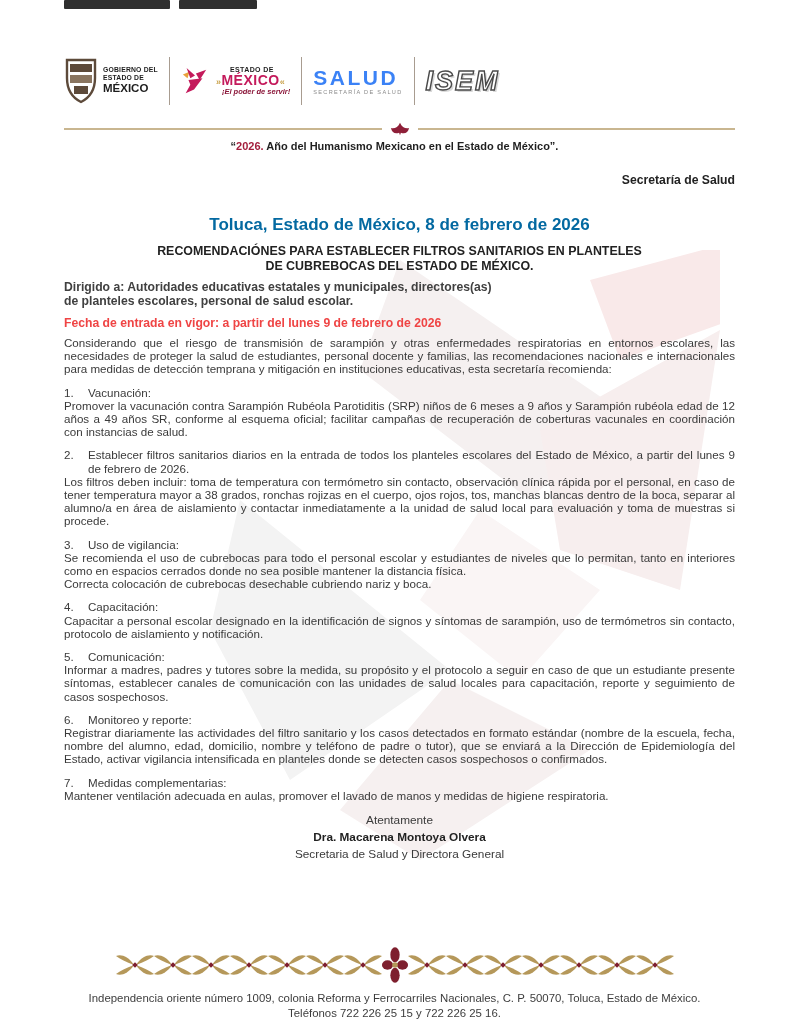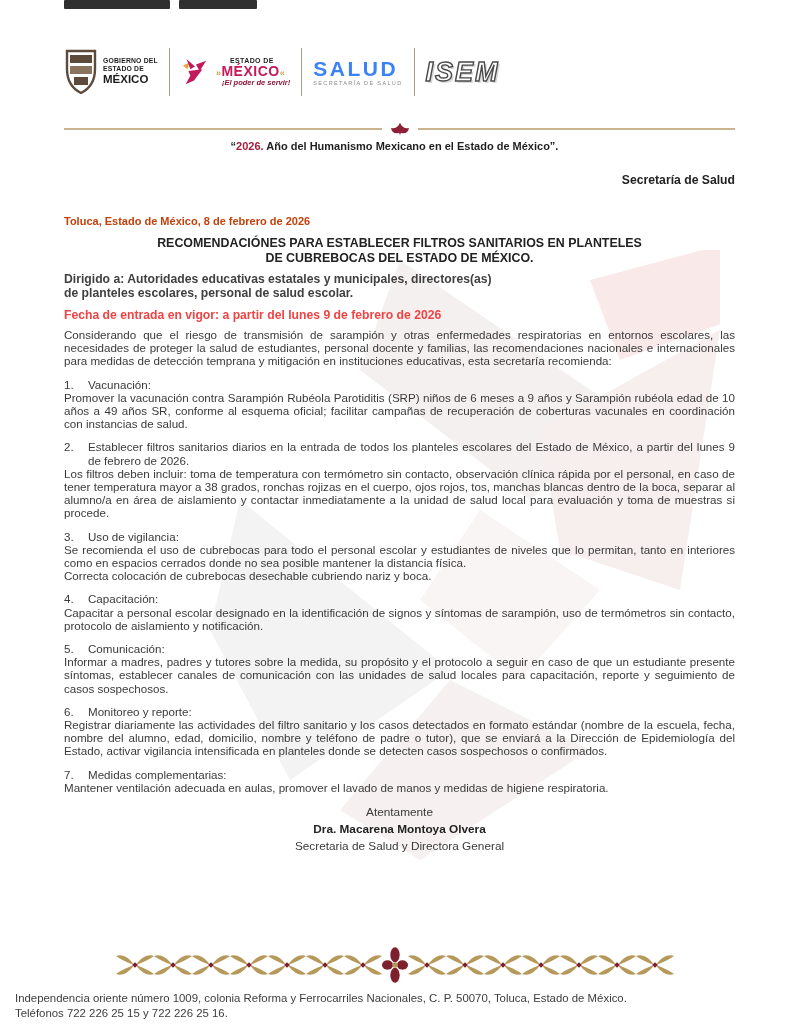--- a/index.html
+++ b/index.html
@@ -10,21 +10,21 @@
   }
   
   .redaction-bar{position:absolute;top:0;height:9px;background:#2f2f2f;border-radius:1px;}
   #bar1{left:64px;width:106px;}
   #bar2{left:179px;width:78px;}
 
   
   #watermark{position:absolute;left:120px;top:250px;z-index:0;}
 
   
-  .logo-row{position:absolute;top:41px;left:64px;height:62px;display:flex;align-items:center;gap:11px;z-index:2;}
+  .logo-row{position:absolute;top:50px;left:64px;height:62px;display:flex;align-items:center;gap:11px;z-index:2;}
   .logo-sep{width:1px;height:48px;background:#a89c90;}
   .gob-block{display:flex;align-items:center;gap:5px;}
   .gob-text{line-height:1.18;color:#1d1d1d;}
   .gob-text .t1{font-size:6.8px;font-weight:bold;letter-spacing:.2px;display:block;}
   .gob-text .t2{font-size:6.8px;font-weight:bold;letter-spacing:.2px;display:block;}
   .gob-text .t3{font-size:11.5px;font-weight:bold;display:block;}
   .edomex-block{display:flex;align-items:center;gap:7px;}
   .edomex-text{line-height:1.05;text-align:left;}
   .edomex-text .e1{display:block;font-size:7px;font-weight:bold;color:#1d1d1d;letter-spacing:.4px;padding-left:14px;}
   .edomex-text .e2{display:block;font-size:14px;font-weight:bold;color:#c41a5b;letter-spacing:.5px;}
@@ -41,40 +41,40 @@
   
   .divider-row{position:absolute;top:121px;left:64px;right:54px;display:flex;align-items:center;gap:8px;z-index:2;}
   .divider-row .line{flex:1;height:1.5px;background:#c9b690;}
   
   .legend{position:absolute;top:140px;left:0;right:0;text-align:center;font-size:11px;font-weight:bold;z-index:2;color:#1f1f1f;}
   .legend .yr{color:#a31e3c;}
 
   
   .doc{position:absolute;top:168px;left:64px;width:671px;z-index:1;}
   .secretaria{text-align:right;font-weight:bold;font-size:12.2px;margin:5px 0 0;color:#222;}
-  .dateline{text-align:left;font-weight:bold;font-size:11px;margin:28px 0 0;color:#c2410c;}
+  .dateline{text-align:center;font-weight:bold;font-size:17px;margin:28px 0 0;color:#0369a1;}
   .title{ text-align:center;font-weight:bold;font-size:12.4px;line-height:15px;margin:9px 0 0;color:#222;}
   .title span{display:block;}
   .dirigido{font-weight:bold;font-size:12.2px;line-height:14px;margin:6px 0 0;color:#404040;}
   .dirigido span{display:block;}
   .vigor{font-weight:bold;font-size:12.2px;line-height:15px;margin:8px 0 0;color:#ef4444;}
   .intro{margin:5px 0 0;font-size:11.6px;line-height:13.2px;text-align:justify;}
   .item{margin-top:10px;font-size:11.6px;line-height:13.2px;}
   .item-head{display:flex;}
   .item-head .num{flex:none;width:24px;}
   .item-head .head-text{flex:1;text-align:justify;}
   .item p.body{margin:0;text-align:justify;}
   .sig{text-align:center;margin-top:10px;font-size:11.8px;line-height:17px;}
   .sig .name{font-weight:bold;color:#222;}
 
   
   .ornament-row{position:absolute;top:946px;left:0;right:0;display:flex;justify-content:center;align-items:center;z-index:2;}
   .orn-unit{margin:0 -3px;display:inline-flex;}
   .orn-center{margin:0 -1px;display:inline-flex;}
-  .address{position:absolute;top:991px;left:15px;right:15px;font-size:11.4px;line-height:14.5px;color:#3d3d3d;z-index:2;}
+  .address{position:absolute;top:991px;left:15px;right:15px;text-align:center;font-size:11.4px;line-height:14.5px;color:#3d3d3d;z-index:2;}
   .address span{display:block;}
 </style>
 </head>
 <body>
 
 <svg id="watermark" width="600" height="640" viewBox="0 0 600 640">
   <polygon points="280,10 500,160 410,250 240,120" fill="#f5f0f0"></polygon>
   <polygon points="420,180 600,80 560,340 440,300" fill="#f7eeee"></polygon>
   <polygon points="470,30 620,-10 640,60 500,110" fill="#f9e9e9"></polygon>
   <polygon points="120,250 330,420 170,530 90,380" fill="#f3f3f3"></polygon>
@@ -150,21 +150,21 @@
     <span>de planteles escolares, personal de salud escolar.</span>
   </div>
   <p class="vigor">Fecha de entrada en vigor: a partir del lunes 9 de febrero de 2026</p>
   <p class="intro">Considerando que el riesgo de transmisión de sarampión y otras enfermedades respiratorias en entornos escolares, las necesidades de proteger la salud de estudiantes, personal docente y familias, las recomendaciones nacionales e internacionales para medidas de detección temprana y mitigación en instituciones educativas, esta secretaría recomienda:</p>
   <div>
       <div class="item">
         <div class="item-head">
           <span class="num">1.</span>
           <span class="head-text">Vacunación:</span>
         </div>
-        <p class="body">Promover la vacunación contra Sarampión Rubéola Parotiditis (SRP) niños de 6 meses a 9 años y Sarampión rubéola edad de 10 años a 49 años SR, conforme al esquema oficial; facilitar campañas de recuperación de coberturas vacunales en coordinación con instancias de salud.</p>
+        <p class="body">Promover la vacunación contra Sarampión Rubéola Parotiditis (SRP) niños de 6 meses a 9 años y Sarampión rubéola edad de 12 años a 49 años SR, conforme al esquema oficial; facilitar campañas de recuperación de coberturas vacunales en coordinación con instancias de salud.</p>
       </div>
       <div class="item">
         <div class="item-head">
           <span class="num">2.</span>
           <span class="head-text">Establecer filtros sanitarios diarios en la entrada de todos los planteles escolares del Estado de México, a partir del lunes 9 de febrero de 2026.</span>
         </div>
         <p class="body">Los filtros deben incluir: toma de temperatura con termómetro sin contacto, observación clínica rápida por el personal, en caso de tener temperatura mayor a 38 grados, ronchas rojizas en el cuerpo, ojos rojos, tos, manchas blancas dentro de la boca, separar al alumno/a en área de aislamiento y contactar inmediatamente a la unidad de salud local para evaluación y toma de muestras si procede.</p>
       </div>
       <div class="item">
         <div class="item-head">

